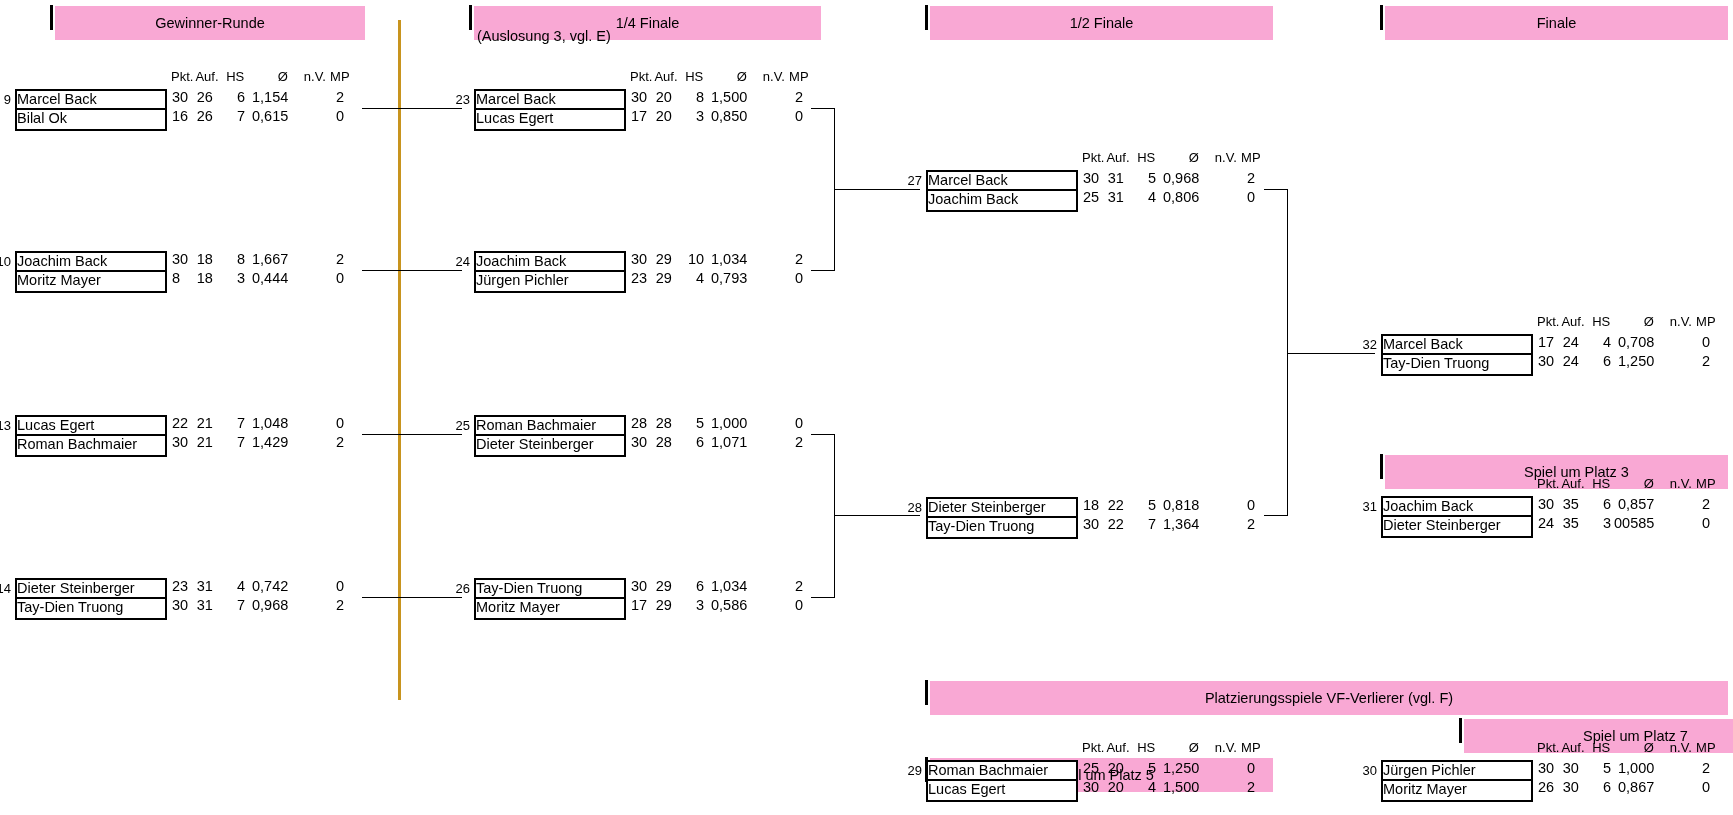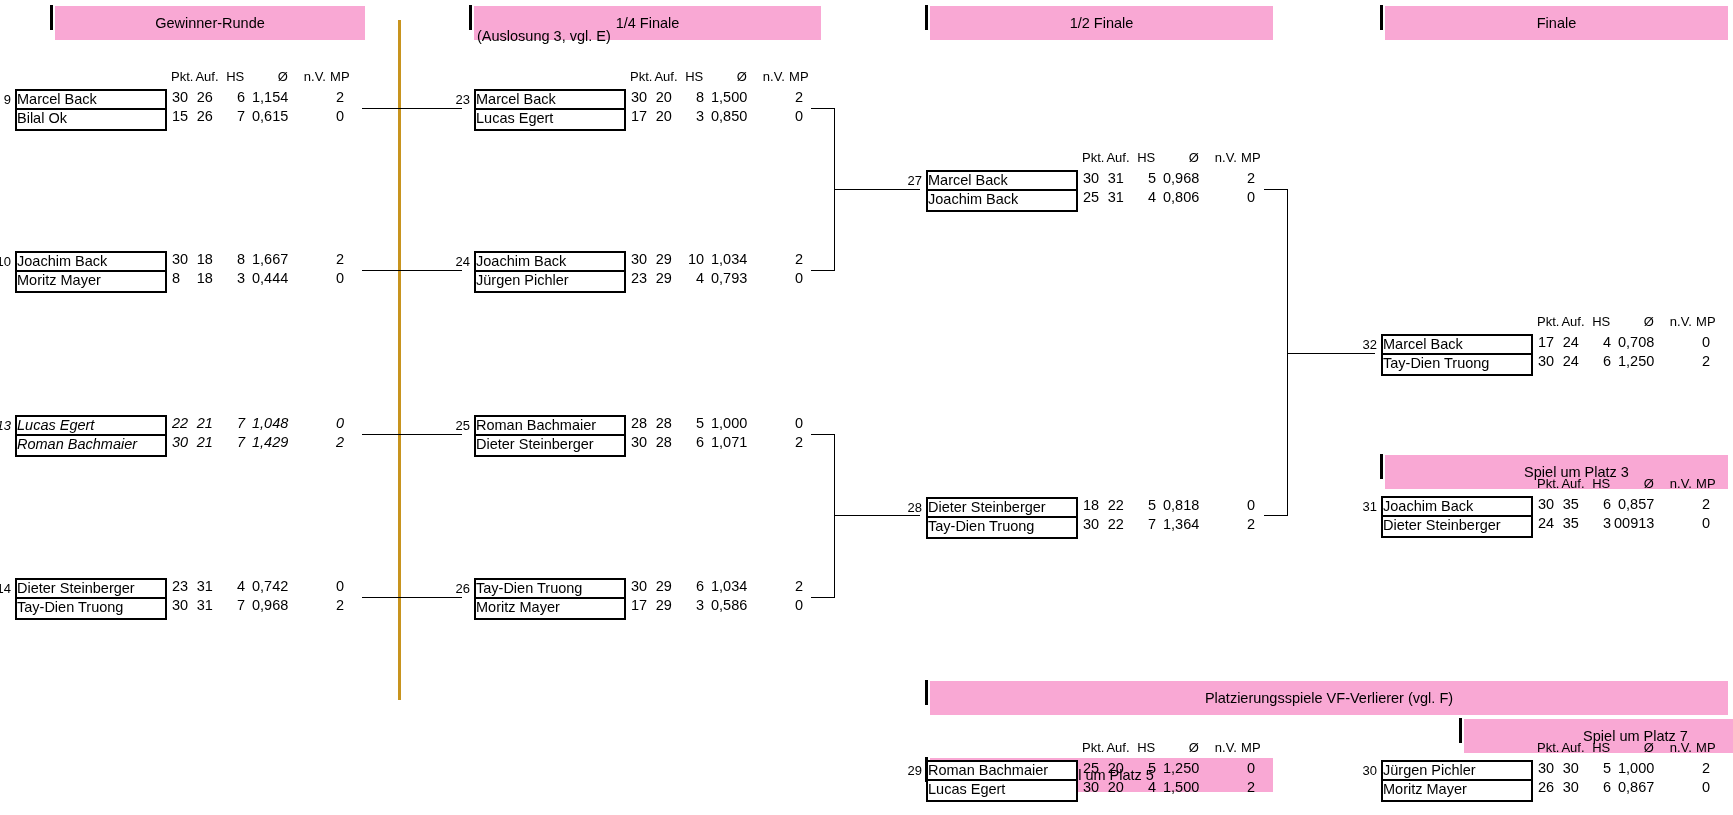--- a/index.html
+++ b/index.html
@@ -179,21 +179,21 @@
     </div>
     <div class="srow">
       <div class="c-pkt">30</div>
       <div class="c-auf">26</div>
       <div class="c-hs">6</div>
       <div class="c-avg">1,154</div>
       <div class="c-nv"></div>
       <div class="c-mp">2</div>
     </div>
     <div class="srow">
-      <div class="c-pkt">15</div>
+      <div class="c-pkt">16</div>
       <div class="c-auf">26</div>
       <div class="c-hs">7</div>
       <div class="c-avg">0,615</div>
       <div class="c-nv"></div>
       <div class="c-mp">0</div>
     </div>
   </div>
 </div>
 
 <div class="match" style="left:15px; top:251px;">
@@ -215,21 +215,21 @@
       <div class="c-pkt">8</div>
       <div class="c-auf">18</div>
       <div class="c-hs">3</div>
       <div class="c-avg">0,444</div>
       <div class="c-nv"></div>
       <div class="c-mp">0</div>
     </div>
   </div>
 </div>
 
-<div class="match" style="left:15px; top:415px;font-style:italic;">
+<div class="match" style="left:15px; top:415px;">
   <div class="seed">13</div>
   <div class="namebox">
     <div class="row first">Lucas Egert</div>
     <div class="row">Roman Bachmaier</div>
   </div>
   <div class="stats">
     <div class="srow">
       <div class="c-pkt">22</div>
       <div class="c-auf">21</div>
       <div class="c-hs">7</div>
@@ -500,21 +500,21 @@
       <div class="c-auf">35</div>
       <div class="c-hs">6</div>
       <div class="c-avg">0,857</div>
       <div class="c-nv"></div>
       <div class="c-mp">2</div>
     </div>
     <div class="srow">
       <div class="c-pkt">24</div>
       <div class="c-auf">35</div>
       <div class="c-hs">3</div>
-      <div class="c-avg">00913</div>
+      <div class="c-avg">00585</div>
       <div class="c-nv"></div>
       <div class="c-mp">0</div>
     </div>
   </div>
 </div>
 
 <div class="match" style="left:926px; top:760px;">
   <div class="seed">29</div>
   <div class="namebox">
     <div class="row first">Roman Bachmaier</div>

